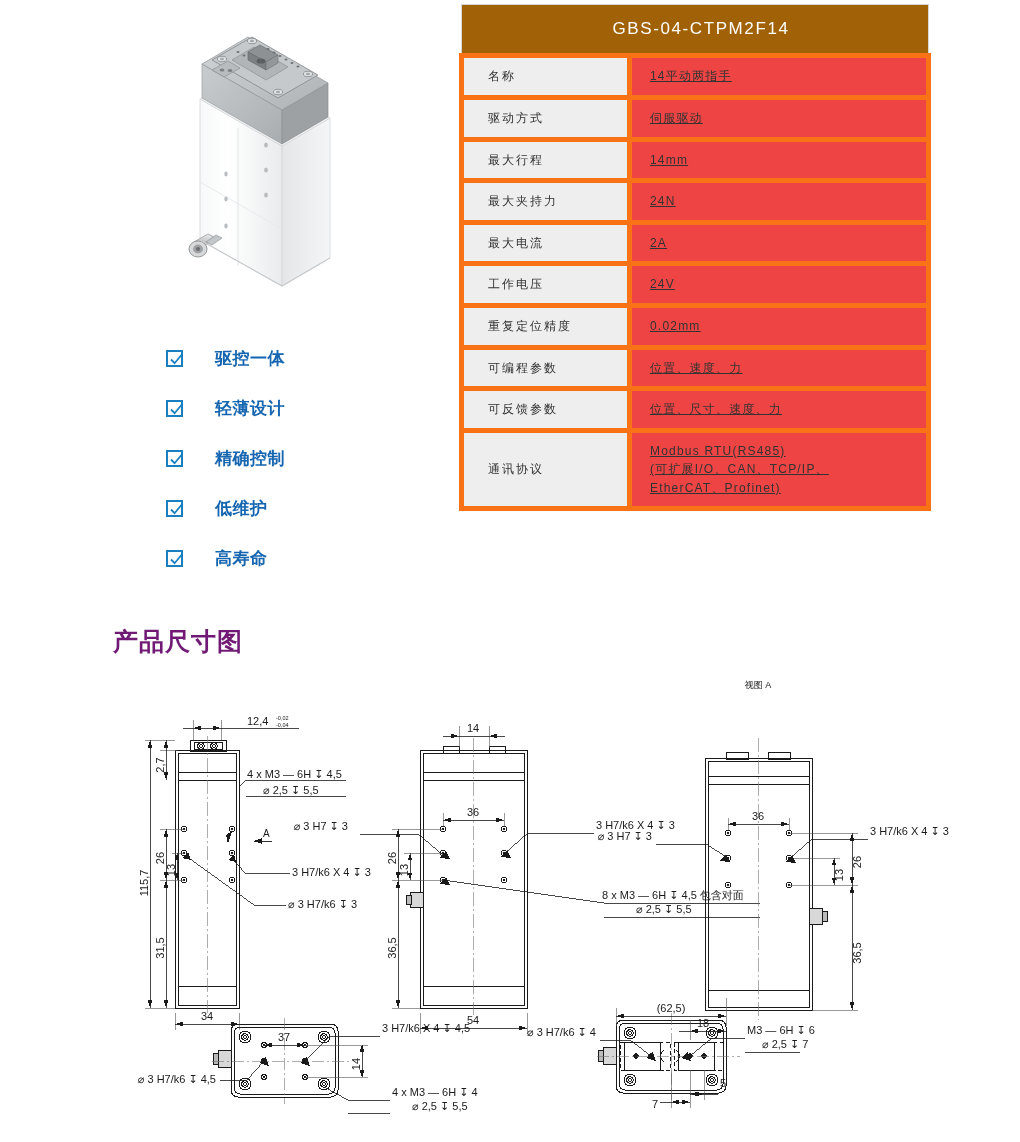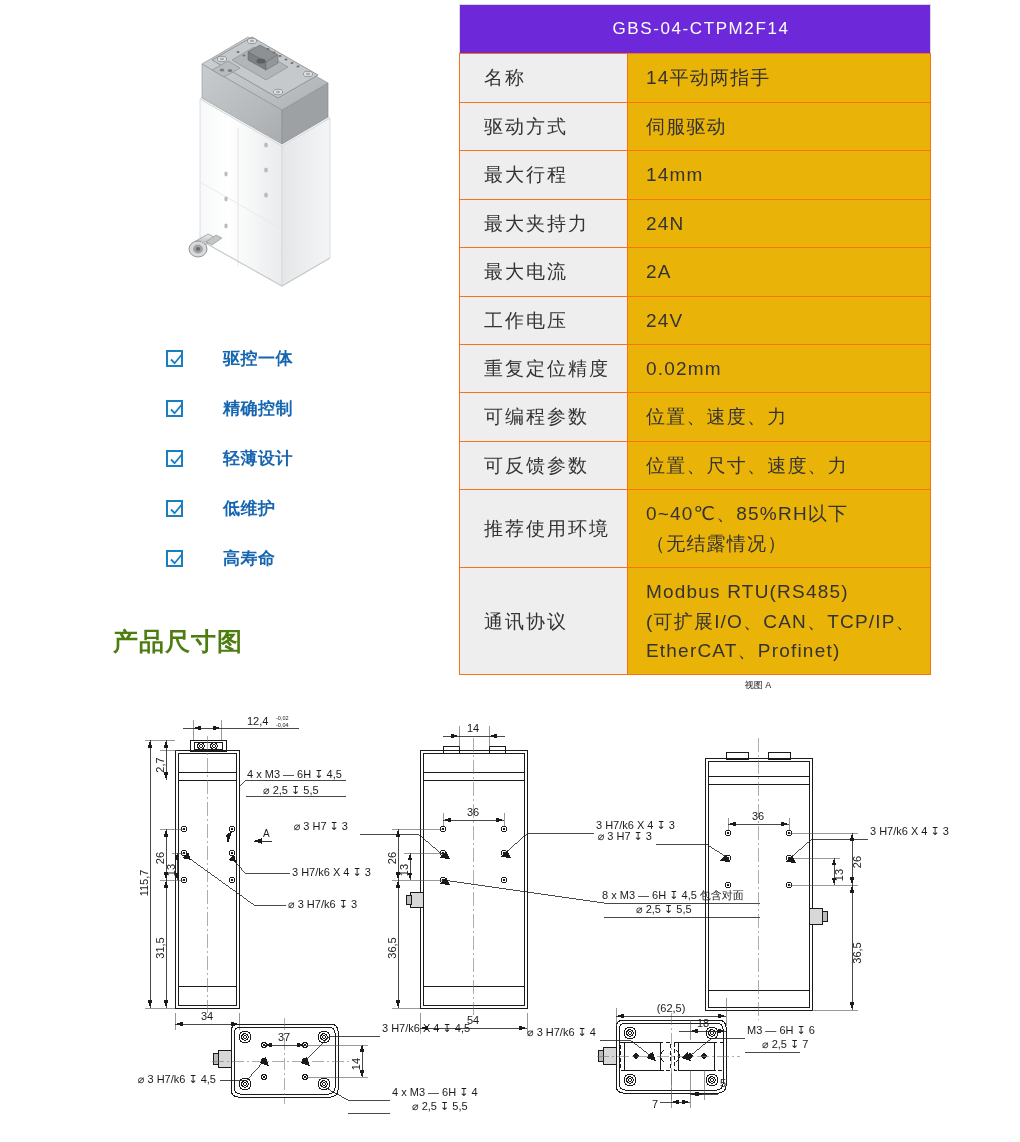--- a/index.html
+++ b/index.html
@@ -33,69 +33,70 @@
     height: 50px;
   }
   .chk {
     width: 17px; height: 17px;
     border: 2px solid #1a7fc1;
     position: relative;
     flex: 0 0 auto;
   }
   .chk svg { position: absolute; left: 1px; top: 0px; }
   .feature-label {
-    margin-left: 40px;
+    margin-left: 32px;
     color: #1565b0;
     font-weight: bold;
     font-size: 17px;
     letter-spacing: 0.5px;
   }
 
   
   .spec-table {
     position: absolute; left: 459px; top: 4px;
     width: 472px;
     border-collapse: collapse;
     border: 1px solid #d8d8d8;
   }
   .spec-table .hdr-cell {
-    background: #6d28d9;
+    background: #a16207;
     color: #ffffff;
     font-size: 17px;
     letter-spacing: 1.6px;
     text-align: center;
     padding: 11px 0 11px 12px;
     font-weight: normal;
     border: none;
   }
   .spec-table td {
-    border: 1px solid #f97316;
-    font-size: 19px;
+    border: 5px solid #f97316;
+    font-size: 12px;
     line-height: 1.55;
     vertical-align: middle;
   }
   .spec-table td.k {
     background: #eeeeee;
     width: 168px;
     padding: 9px 0 9px 24px;
     letter-spacing: 2px;
     color: #333;
   }
   .spec-table td.v {
-    background: #eab308;
+    background: #ef4444;
     padding: 9px 0 9px 18px;
     letter-spacing: 1.2px;
     color: #333;
+    text-decoration: underline;
   }
   .spec-table td.v .ln { display: block; }
 
   
   .dim-title {
     position: absolute; left: 113px; top: 625px;
-    color: #4d7c0f;
+    color: #701a75;
     font-size: 25px;
     font-weight: bold;
     letter-spacing: 1px;
   }
   .drawings {
     position: absolute; left: 0; top: 668px;
     width: 1020px; height: 474px;
   }
   .drawings svg { display: block; }
   .dwg-txt { font-family: "Liberation Sans", sans-serif; fill: #1a1a1a; }
@@ -211,29 +212,29 @@
             </svg>
         </span>
         <span class="feature-label">驱控一体</span>
       </div>
       <div class="feature-row">
         <span class="chk">
           <svg width="15" height="15" viewBox="0 0 15 15">
               <path d="M2 7.5 L5.6 11.2 L13 2.2" stroke="#1a7fc1" stroke-width="1.8" fill="none"></path>
             </svg>
         </span>
-        <span class="feature-label">精确控制</span>
+        <span class="feature-label">轻薄设计</span>
       </div>
       <div class="feature-row">
         <span class="chk">
           <svg width="15" height="15" viewBox="0 0 15 15">
               <path d="M2 7.5 L5.6 11.2 L13 2.2" stroke="#1a7fc1" stroke-width="1.8" fill="none"></path>
             </svg>
         </span>
-        <span class="feature-label">轻薄设计</span>
+        <span class="feature-label">精确控制</span>
       </div>
       <div class="feature-row">
         <span class="chk">
           <svg width="15" height="15" viewBox="0 0 15 15">
               <path d="M2 7.5 L5.6 11.2 L13 2.2" stroke="#1a7fc1" stroke-width="1.8" fill="none"></path>
             </svg>
         </span>
         <span class="feature-label">低维护</span>
       </div>
       <div class="feature-row">
@@ -299,27 +300,20 @@
               <span class="ln">位置、速度、力</span>
             </td>
         </tr>
         <tr>
           <td class="k">可反馈参数</td>
           <td class="v">
               <span class="ln">位置、尺寸、速度、力</span>
             </td>
         </tr>
         <tr>
-          <td class="k">推荐使用环境</td>
-          <td class="v">
-            <span class="ln">0~40℃、85%RH以下</span>
-            <span class="ln">（无结露情况）</span>
-          </td>
-        </tr>
-        <tr>
           <td class="k">通讯协议</td>
           <td class="v">
             <span class="ln">Modbus RTU(RS485)</span>
             <span class="ln">(可扩展I/O、CAN、TCP/IP、</span>
             <span class="ln">EtherCAT、Profinet)</span>
           </td>
         </tr>
       </tbody>
     </table>
   </div>

